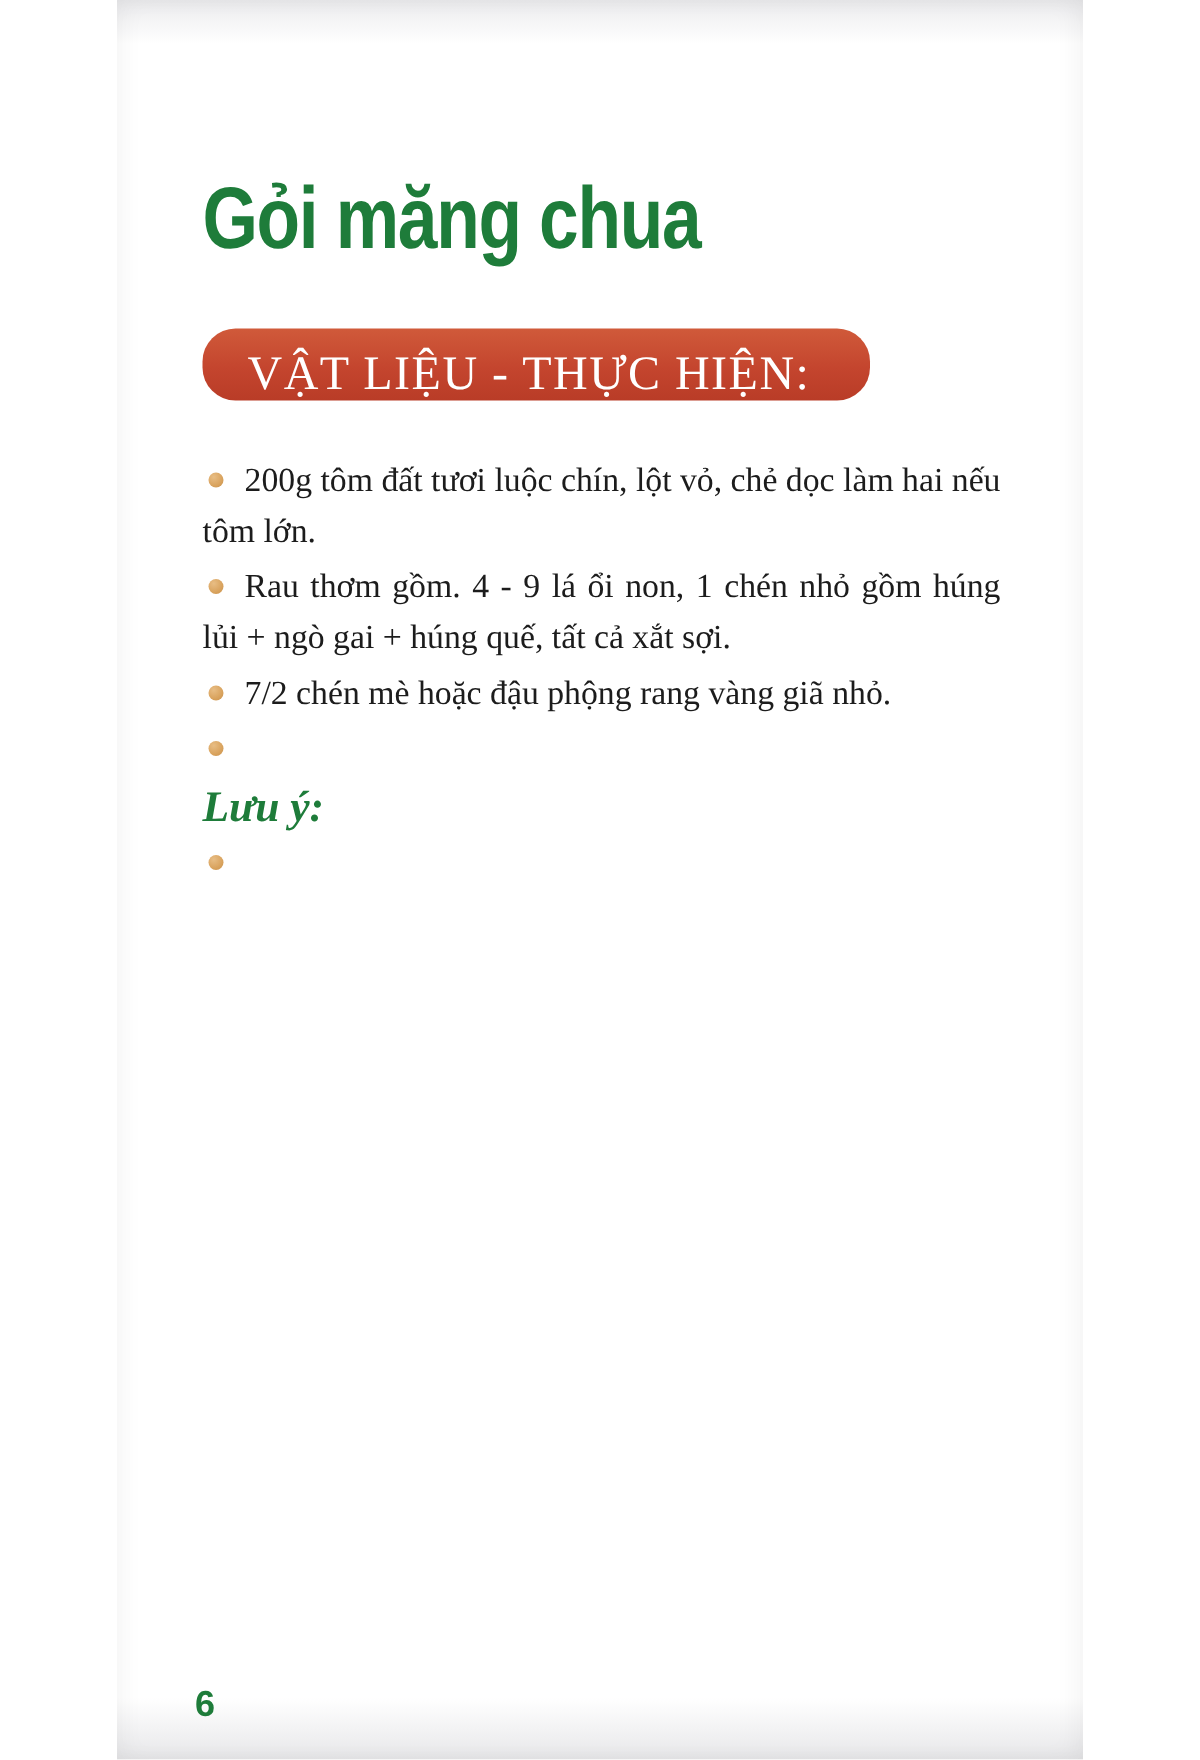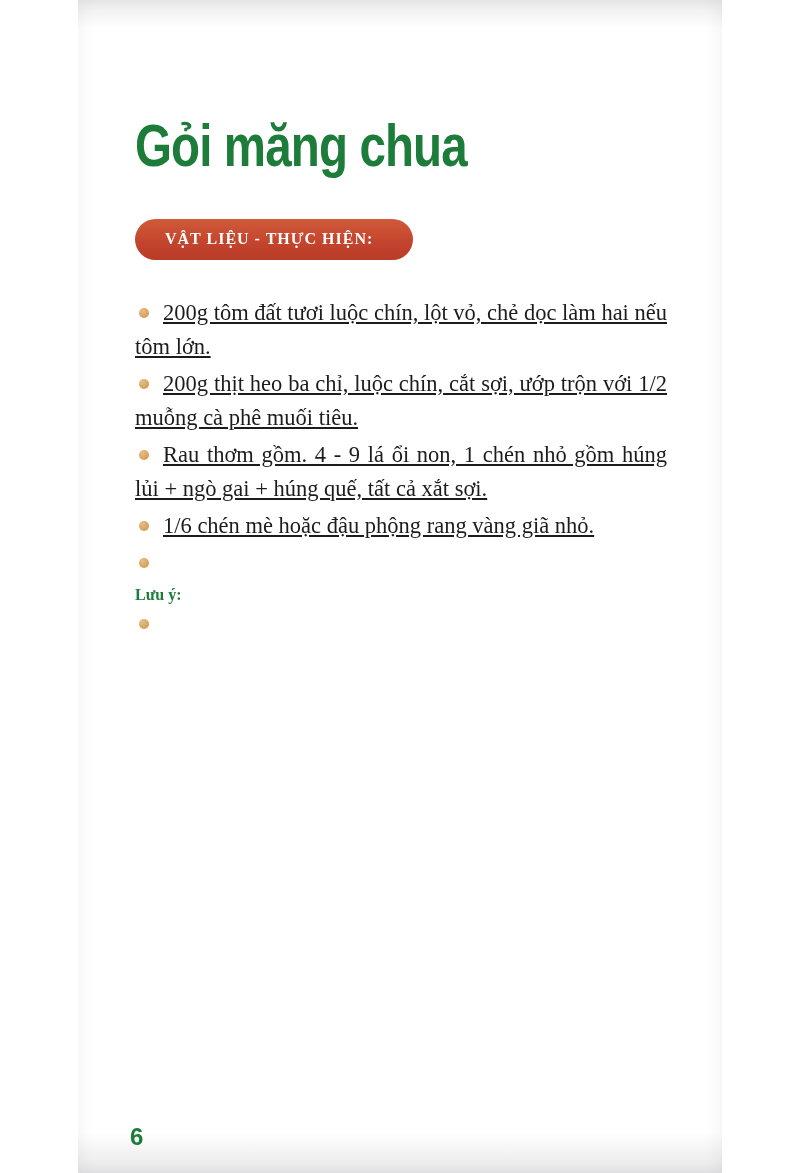--- a/index.html
+++ b/index.html
@@ -29,47 +29,47 @@
     letter-spacing: -1px;
     transform: scaleX(0.88) scaleY(1.08);
     transform-origin: left center;
     white-space: nowrap;
   }
   .badge {
     display: inline-block;
     margin-top: 44px;
     background: linear-gradient(180deg, #d05a3a 0%, #c4452e 55%, #b93c27 100%);
     color: #ffffff;
-    font-weight: 700;
-    font-size: 16px;
+    font-weight: 400;
+    font-size: 32px;
     letter-spacing: 1px;
-    padding: 11px 40px 12px 30px;
+    padding: 11px 40px 0 30px;
     border-radius: 22px;
   }
   .items { margin-top: 36px; }
   .item {
     font-size: 22.5px;
     line-height: 34px;
     text-align: justify;
     margin: 3px 0;
-    text-decoration: underline;
   }
   .bullet {
     display: inline-block;
     width: 10px;
     height: 10px;
     border-radius: 50%;
     background: radial-gradient(circle at 35% 30%, #e8bd84, #d9a35e 60%, #c8904a);
     margin-right: 14px;
     margin-left: 4px;
     vertical-align: 2px;
   }
   .note-label {
-    font-size: 16px;
+    font-size: 29px;
     font-weight: 700;
+    font-style: italic;
     color: #1e7c3a;
     margin: 6px 0 2px 0;
   }
   .page-number {
     position: absolute;
     left: 52px;
     bottom: 22px;
     font-family: "Liberation Sans", "DejaVu Sans", sans-serif;
     font-weight: 700;
     font-size: 24px;
@@ -83,23 +83,22 @@
   <div class="content">
 
     <h1 class="title">Gỏi măng chua</h1>
 
     <div>
       <div class="badge">VẬT LIỆU - THỰC HIỆN:</div>
     </div>
 
     <div class="items">
       <p class="item"><span class="bullet"></span><span>200g tôm đất tươi luộc chín, lột vỏ, chẻ dọc làm hai nếu tôm lớn.</span></p>
-      <p class="item"><span class="bullet"></span><span>200g thịt heo ba chỉ, luộc chín, cắt sợi, ướp trộn với 1/2 muỗng cà phê muối tiêu.</span></p>
       <p class="item"><span class="bullet"></span><span>Rau thơm gồm. 4 - 9 lá ổi non, 1 chén nhỏ gồm húng lủi + ngò gai + húng quế, tất cả xắt sợi.</span></p>
-      <p class="item"><span class="bullet"></span><span>1/6 chén mè hoặc đậu phộng rang vàng giã nhỏ.</span></p>
+      <p class="item"><span class="bullet"></span><span>7/2 chén mè hoặc đậu phộng rang vàng giã nhỏ.</span></p>
       <p class="item"><span class="bullet"></span></p>
     </div>
 
     <div>
       <p class="note-label">Lưu ý:</p>
       <p class="item"><span class="bullet"></span></p>
     </div>
 
   </div>
 

